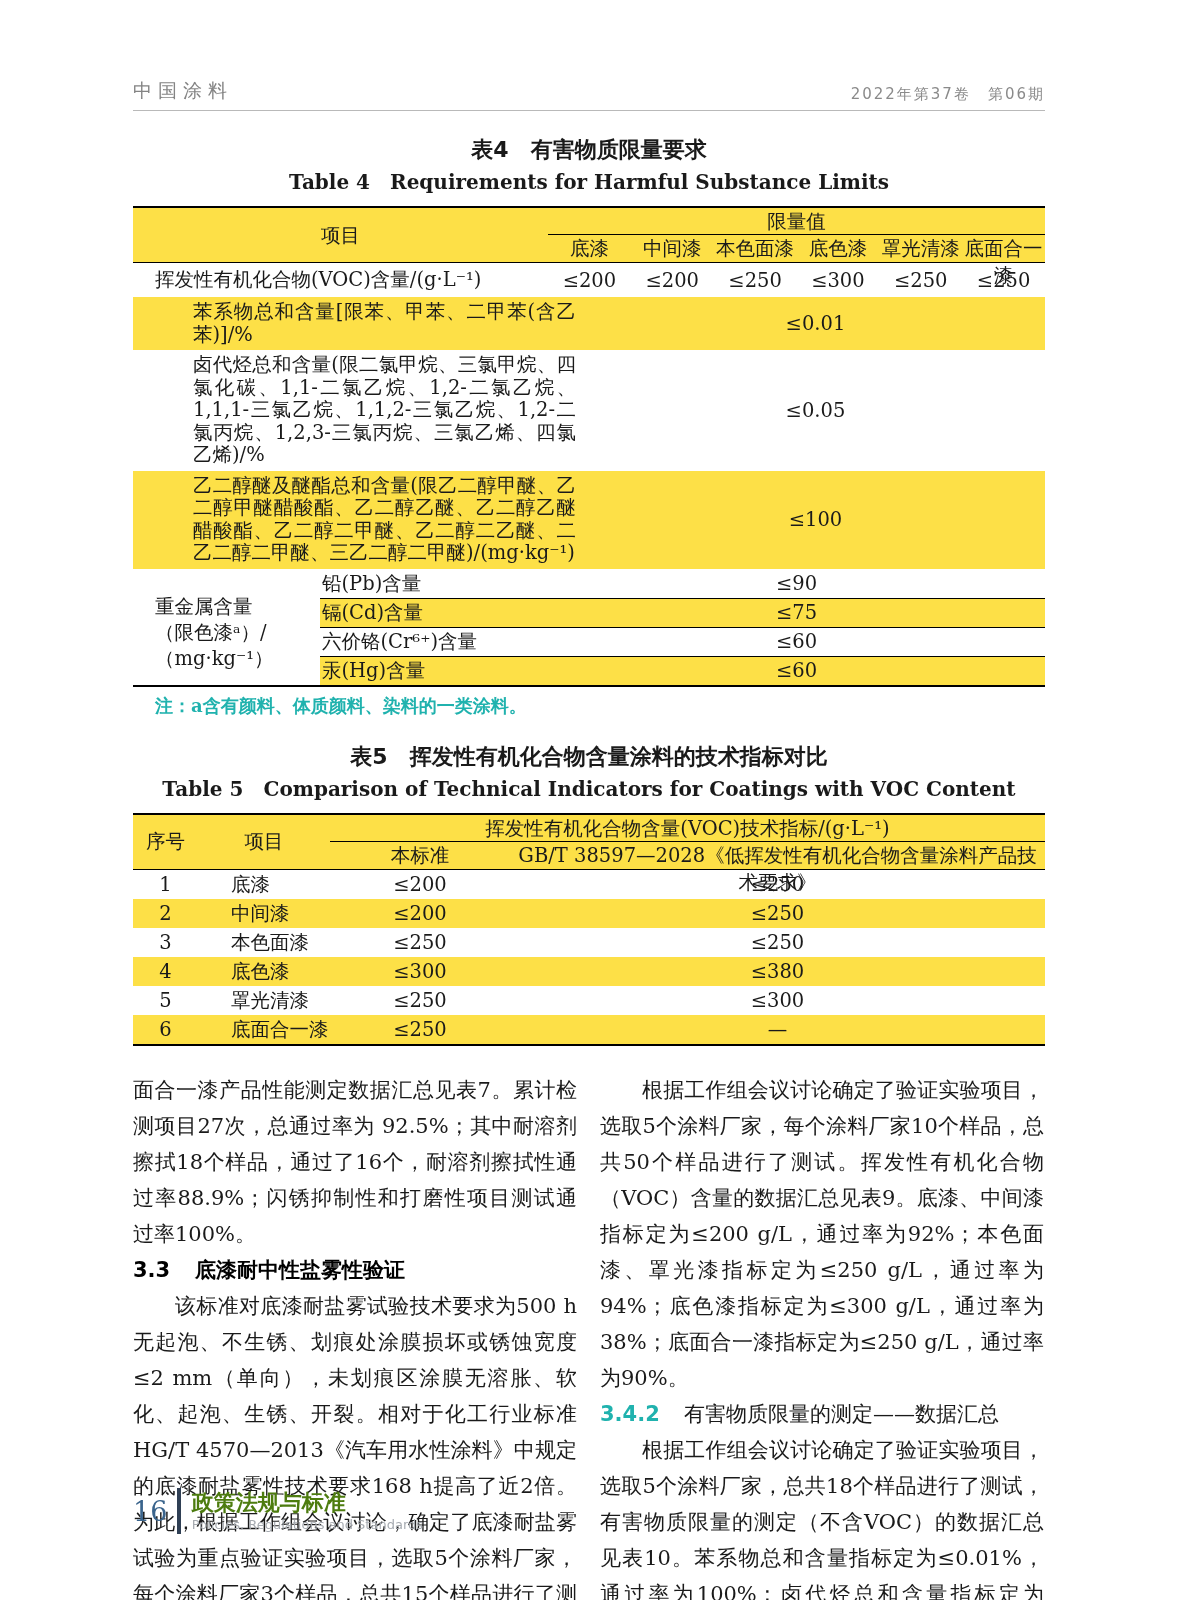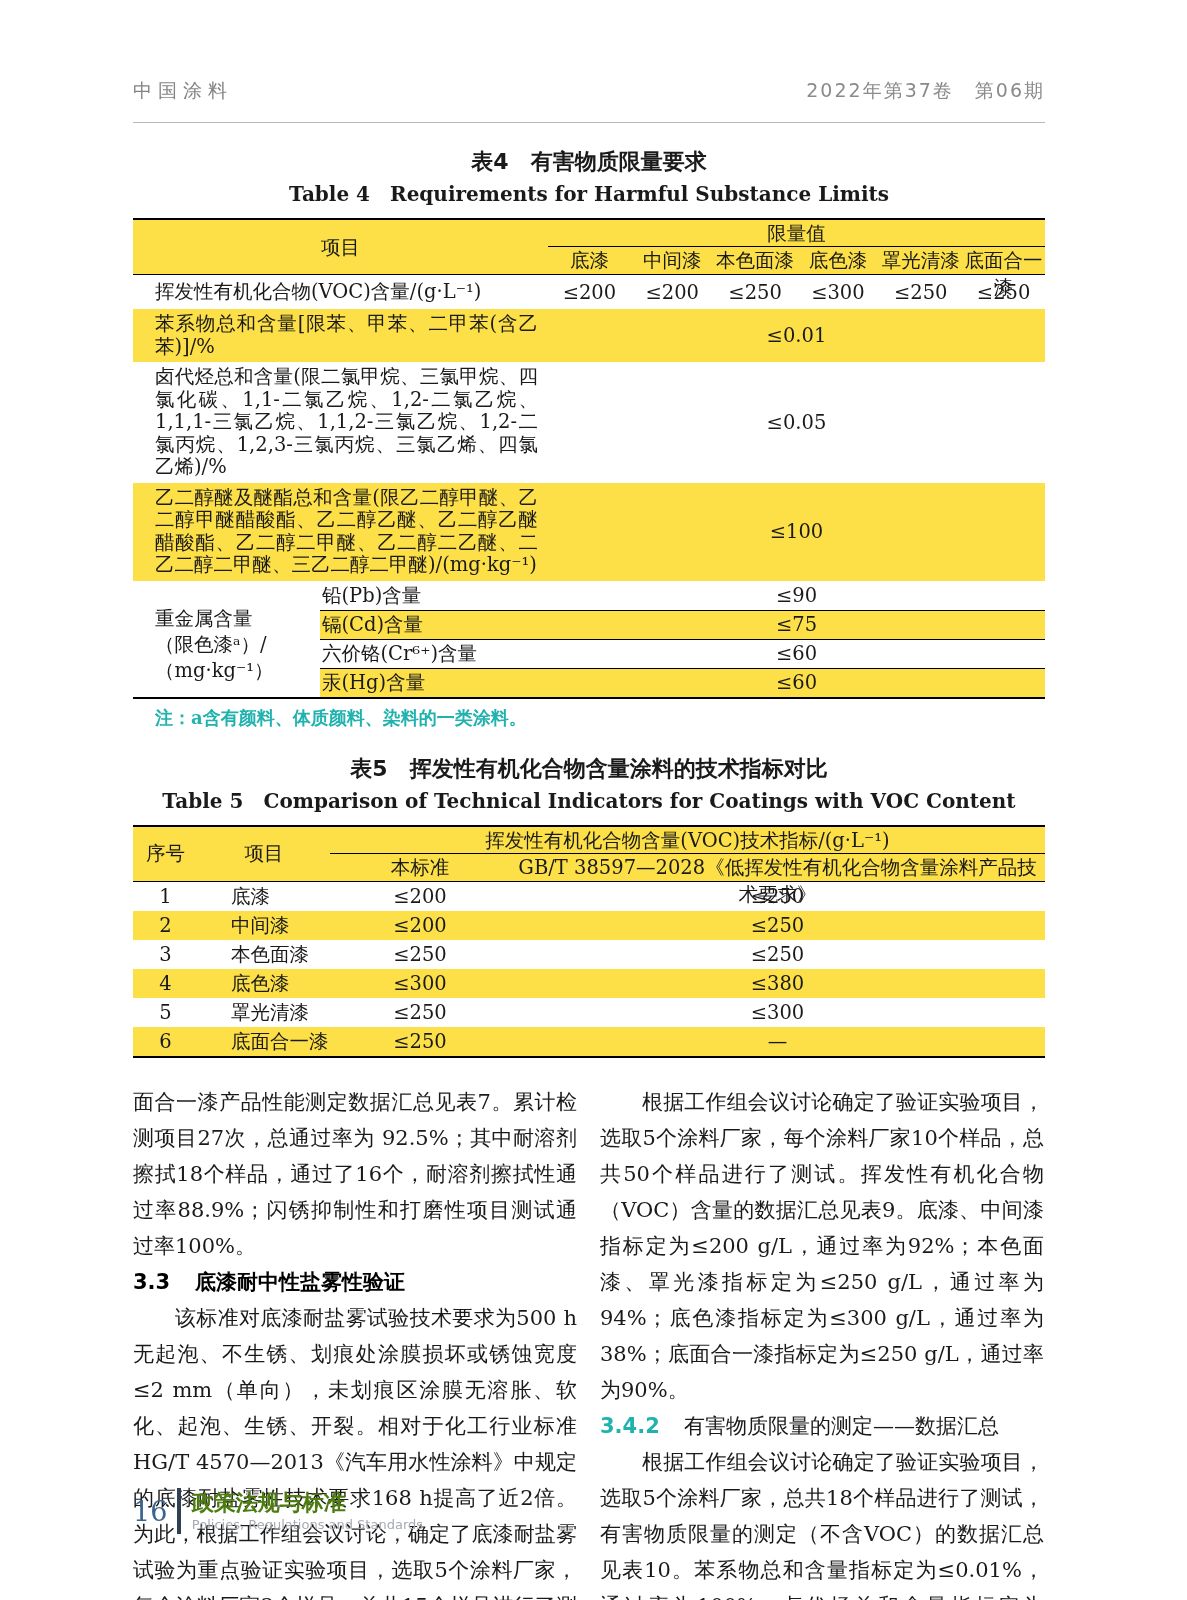--- a/index.html
+++ b/index.html
@@ -6,24 +6,24 @@
   html,body { background:#e8e8e8; }
   .page {
     position:relative; width:1187px; height:1600px; background:#ffffff;
     font-family:"DejaVu Serif","Liberation Serif",serif; color:#1a1a1a;
     overflow:hidden; margin:0 auto;
   }
   .content { position:absolute; left:133px; top:78px; width:912px; }
 
   
   .page-head { display:flex; justify-content:space-between; align-items:flex-end;
-    padding-bottom:18px; border-bottom:1.5px solid #b9b9b9; }
+    padding-bottom:6px; border-bottom:1.5px solid #b9b9b9; }
   .journal { font-size:19px; color:#848484; letter-spacing:6px;
     font-family:"DejaVu Sans","Liberation Sans",sans-serif; }
-  .issue { font-size:19px; color:#8a8a8a; letter-spacing:2px;
+  .issue { font-size:15px; color:#8a8a8a; letter-spacing:2px;
     font-family:"DejaVu Sans","Liberation Sans",sans-serif; }
 
   
   .tbl-title-zh { margin-top:24px; text-align:center; font-size:22px; font-weight:bold;
     font-family:"DejaVu Sans","Liberation Sans",sans-serif; }
   .tbl-title-en { margin-top:4px; text-align:center; font-size:20px; font-weight:bold;
     font-family:"DejaVu Serif","Liberation Serif",serif; }
 
   
   .band { background:#fde047; }
@@ -33,21 +33,21 @@
 
   
   .t4-head { display:grid; grid-template-columns:415px 1fr; border-bottom:1.2px solid #000; }
   .t4-head .t4-item-h { display:flex; align-items:center; justify-content:center; }
   .t4-limit-h { height:27px; line-height:27px; text-align:center;
     border-bottom:1px solid #000; }
   .t4-cols { display:grid; grid-template-columns:repeat(6,1fr); height:27px; }
   .t4-cols span { text-align:center; line-height:27px; }
 
   .t4-row { display:grid; grid-template-columns:415px repeat(6,1fr); }
-  .t4-row.merged { grid-template-columns:415px 1fr; }
+  .t4-row.merged { grid-template-columns:415px 1fr;padding-left:38px; }
   .t4-item { padding:4px 10px 4px 22px; line-height:22.5px; text-align:justify;
     display:flex; align-items:center; }
   .t4-item > span { width:100%; }
   .t4-val { display:flex; align-items:center; justify-content:center; }
 
   .t4-metals { display:flex; }
   .t4-metals-label { width:187px; display:flex; align-items:center;
     padding-left:22px; white-space:pre-line; line-height:26px;margin-top:12px; }
   .t4-metal-rows { flex:1; display:flex; flex-direction:column; }
   .t4-metal-row { display:grid; grid-template-columns:228px 1fr; height:29px; }

